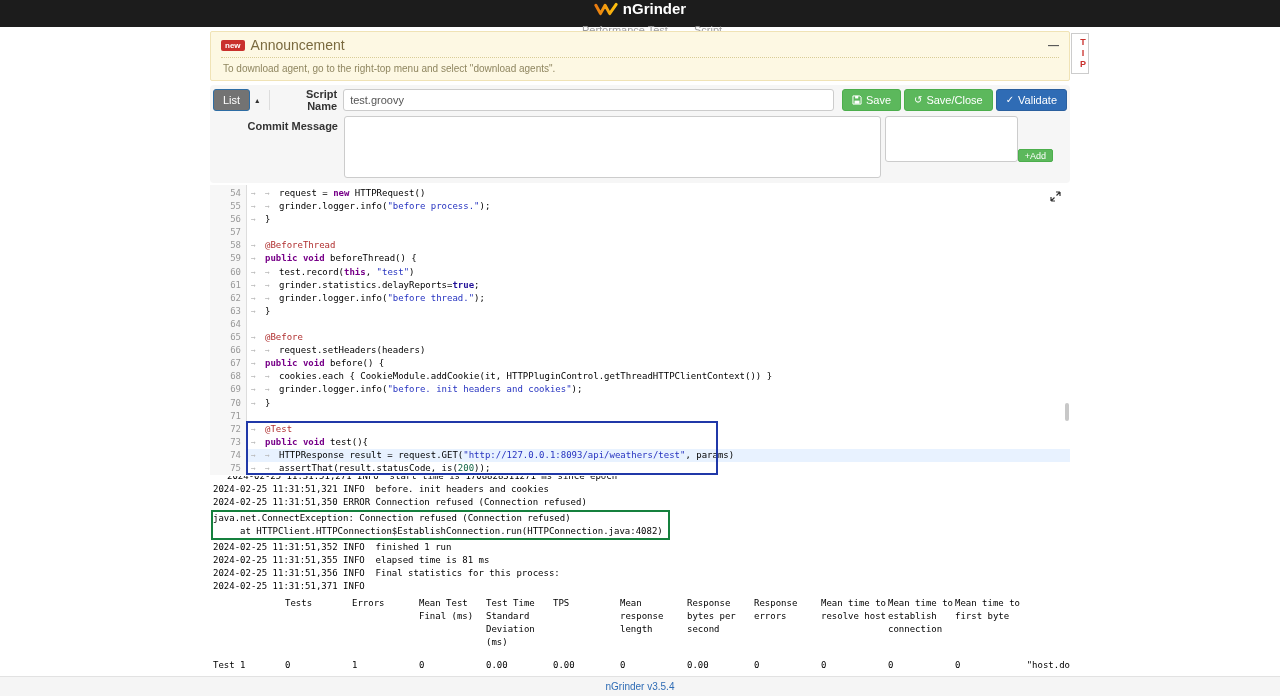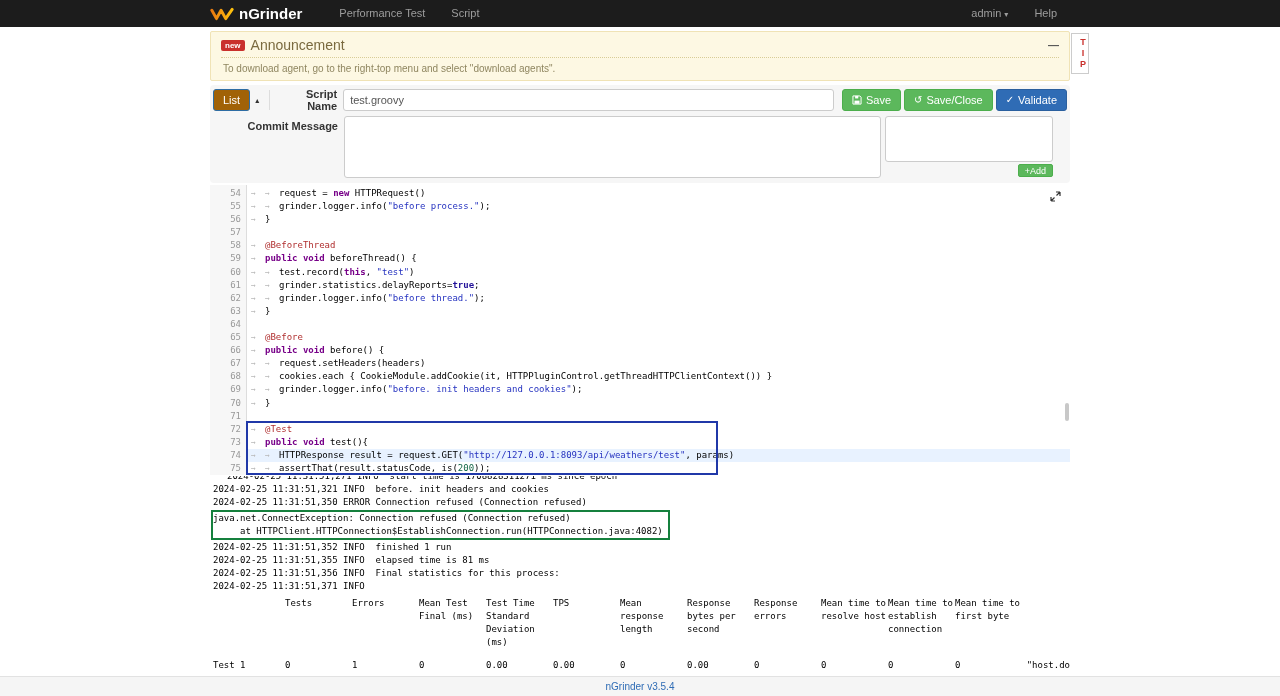--- a/index.html
+++ b/index.html
@@ -1,21 +1,21 @@
 <!DOCTYPE html>
 <html><head>
 <meta charset="utf-8">
 <style>
   * { margin:0; padding:0; box-sizing:border-box; }
   html,body { width:1280px; height:696px; overflow:hidden; background:#fff;
               font-family:"Liberation Sans", sans-serif; }
 
   
   .navbar { height:27px; background:#1c1c1c; }
-  .nav-inner { width:860px; margin:0 auto; height:100%; display:flex; align-items:center; }
+  .nav-inner { width:860px; margin:0 auto; height:100%; display:flex; align-items:center;flex-direction:column; }
   .brand { display:flex; align-items:center; gap:5px; color:#fff; font-weight:bold;
            font-size:15px; cursor:pointer; }
   .logo-svg { width:24px; height:14px; }
   .nav-links { display:flex; margin-left:24px; }
   .nav-link { color:#9d9d9d; font-size:11px; line-height:27px; padding:0 13px; cursor:pointer; }
   .nav-right { margin-left:auto; display:flex; }
   .caret-txt { font-size:8px; }
 
   
   .container { width:860px; margin:0 auto; position:relative; padding-top:4px; }
@@ -35,37 +35,37 @@
   .announce-title { font-size:14px; color:#7a6a3f; }
   .announce-min { margin-left:auto; color:#555; font-weight:bold; font-size:11px; cursor:pointer; }
   .announce-body { font-size:10px; color:#8f8660; padding:5px 2px 1px; }
 
   
   .well { background:#f6f6f6; border-radius:4px; margin-top:4px; padding:3px 3px 5px; }
   .row1 { display:flex; align-items:center; }
   .btn { font-size:11px; height:22px; border-radius:3px; display:inline-flex;
          align-items:center; gap:4px; padding:0 9px; color:#fff; border:1px solid transparent;
          cursor:pointer; white-space:nowrap; }
-  .btn-list { background:#a16207; border-color:#2e6da4; }
+  .btn-list { background:#737373; border-color:#2e6da4; }
   .btn-green { background:#5cb85c; border-color:#4cae4c; }
   .btn-blue { background:#2f6cb5; border-color:#2a5f9e; }
   .caret-up { font-size:8px; color:#333; padding:0 5px; cursor:pointer; }
   .vdiv { width:1px; height:20px; background:#ddd; margin:0 5px; }
   .lbl { font-size:11px; font-weight:bold; color:#333; }
   .lbl1 { width:62px; text-align:right; margin-right:6px; }
   .txt { height:22px; border:1px solid #ccc; border-radius:3px; font-size:11px;
          color:#555; padding:0 6px; background:#fff; flex:1; margin-right:8px; }
   .btn-group { display:flex; gap:3px; }
   .icn { font-size:10px; line-height:10px; }
   .row2 { display:flex; margin-top:4px; align-items:flex-start; }
   .lbl2 { width:125px; text-align:right; margin-right:6px; padding-top:4px; }
   .ta { border:1px solid #ccc; border-radius:3px; background:#fff; resize:none;
         font-family:"Liberation Sans", sans-serif; font-size:11px; color:#555; padding:3px 5px; }
   .ta.big { flex:1; height:62px; margin-right:4px; }
-  .commit-right { width:168px; margin-right:14px; display:flex; flex-direction:column;
+  .commit-right { width:168px; margin-right:14px; display:flex; flex-direction:row;
                   align-items:flex-end; }
   .ta.small { width:168px; height:46px; }
   .btn-add { margin-top:2px; background:#5cb85c; border:1px solid #4cae4c; color:#fff;
              font-size:9px; border-radius:2px; padding:1px 6px; height:13px;
              line-height:10px; cursor:pointer; }
 
   
   .editor { position:relative; display:flex; margin-top:2px; height:290px;
             overflow:hidden; background:#fff; }
   .gutter { width:37px; background:#f7f7f7; border-right:1px solid #ddd; padding-top:2px; }
@@ -222,22 +222,22 @@
         <div class="code-line"><span class="tab">→</span><span class="tk-p">}</span></div>
         <div class="code-line"></div>
         <div class="code-line"><span class="tab">→</span><span class="tk-a">@BeforeThread</span></div>
         <div class="code-line"><span class="tab">→</span><span class="tk-k">public</span><span class="tk-p"> </span><span class="tk-k">void</span><span class="tk-p"> beforeThread() {</span></div>
         <div class="code-line"><span class="tab">→</span><span class="tab">→</span><span class="tk-p">test.record(</span><span class="tk-k">this</span><span class="tk-p">, </span><span class="tk-s">"test"</span><span class="tk-p">)</span></div>
         <div class="code-line"><span class="tab">→</span><span class="tab">→</span><span class="tk-p">grinder.statistics.delayReports=</span><span class="tk-b">true</span><span class="tk-p">;</span></div>
         <div class="code-line"><span class="tab">→</span><span class="tab">→</span><span class="tk-p">grinder.logger.info(</span><span class="tk-s">"before thread."</span><span class="tk-p">);</span></div>
         <div class="code-line"><span class="tab">→</span><span class="tk-p">}</span></div>
         <div class="code-line"></div>
         <div class="code-line"><span class="tab">→</span><span class="tk-a">@Before</span></div>
+        <div class="code-line"><span class="tab">→</span><span class="tab">→</span><span class="tk-p">request.setHeaders(headers)</span></div>
         <div class="code-line"><span class="tab">→</span><span class="tk-k">public</span><span class="tk-p"> </span><span class="tk-k">void</span><span class="tk-p"> before() {</span></div>
-        <div class="code-line"><span class="tab">→</span><span class="tab">→</span><span class="tk-p">request.setHeaders(headers)</span></div>
         <div class="code-line"><span class="tab">→</span><span class="tab">→</span><span class="tk-p">cookies.each { CookieModule.addCookie(it, HTTPPluginControl.getThreadHTTPClientContext()) }</span></div>
         <div class="code-line"><span class="tab">→</span><span class="tab">→</span><span class="tk-p">grinder.logger.info(</span><span class="tk-s">"before. init headers and cookies"</span><span class="tk-p">);</span></div>
         <div class="code-line"><span class="tab">→</span><span class="tk-p">}</span></div>
         <div class="code-line"></div>
         <div class="code-line"><span class="tab">→</span><span class="tk-a">@Test</span></div>
         <div class="code-line"><span class="tab">→</span><span class="tk-k">public</span><span class="tk-p"> </span><span class="tk-k">void</span><span class="tk-p"> test(){</span></div>
         <div class="code-line active"><span class="tab">→</span><span class="tab">→</span><span class="tk-p">HTTPResponse result = request.GET(</span><span class="tk-s">"http://127.0.0.1:8093/api/weathers/test"</span><span class="tk-p">, params)</span></div>
         <div class="code-line"><span class="tab">→</span><span class="tab">→</span><span class="tk-p">assertThat(result.statusCode, is(</span><span class="tk-n">200</span><span class="tk-p">));</span></div>
       </div>
     <div class="editor-box"></div>

